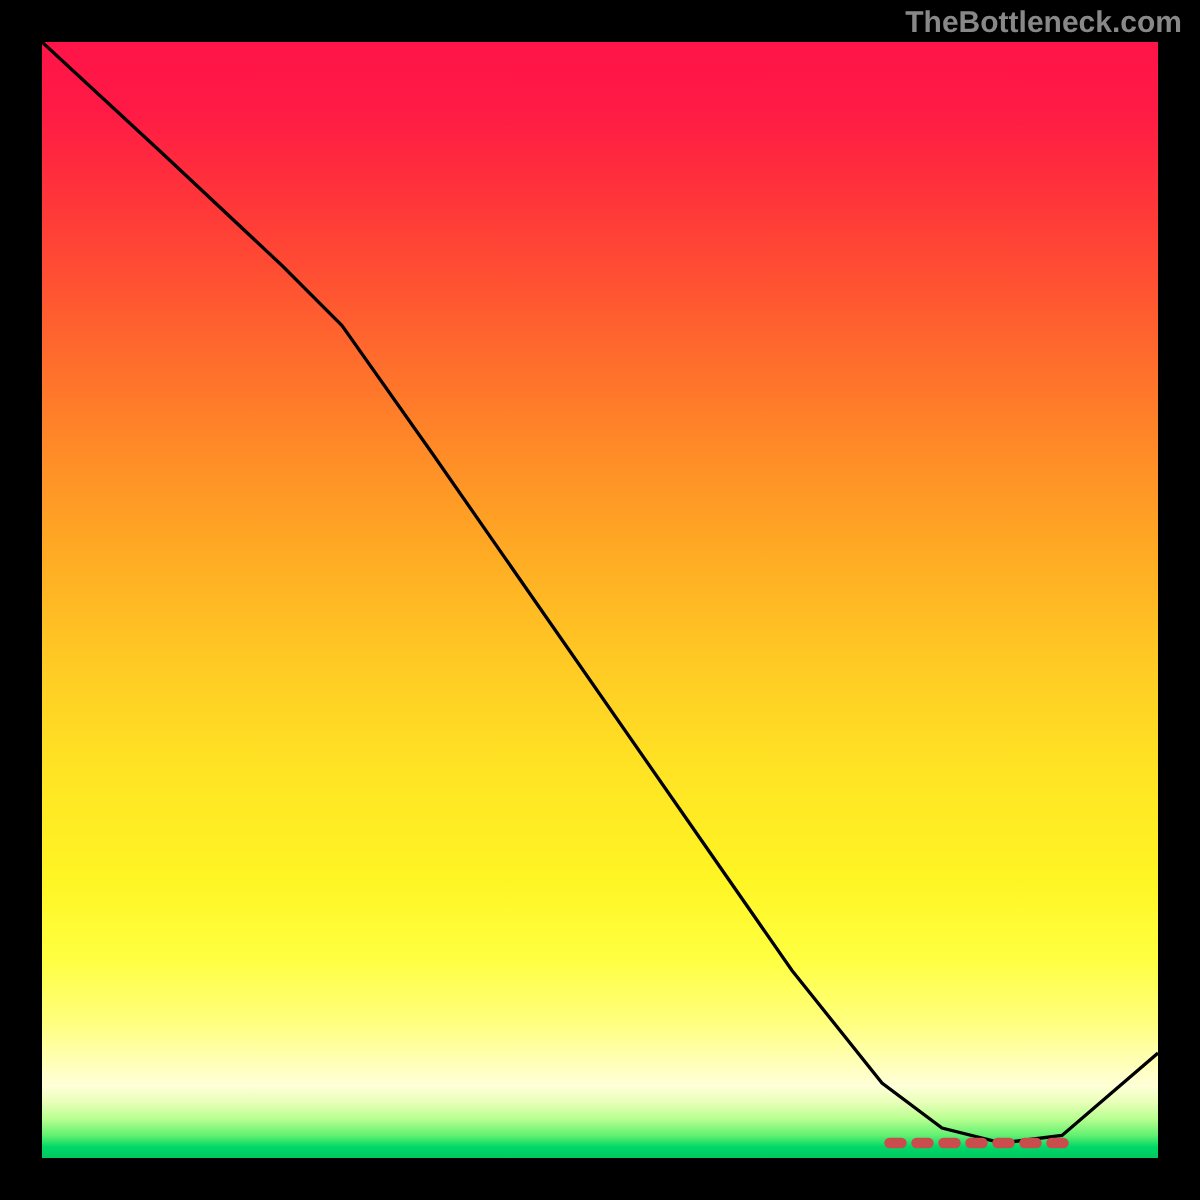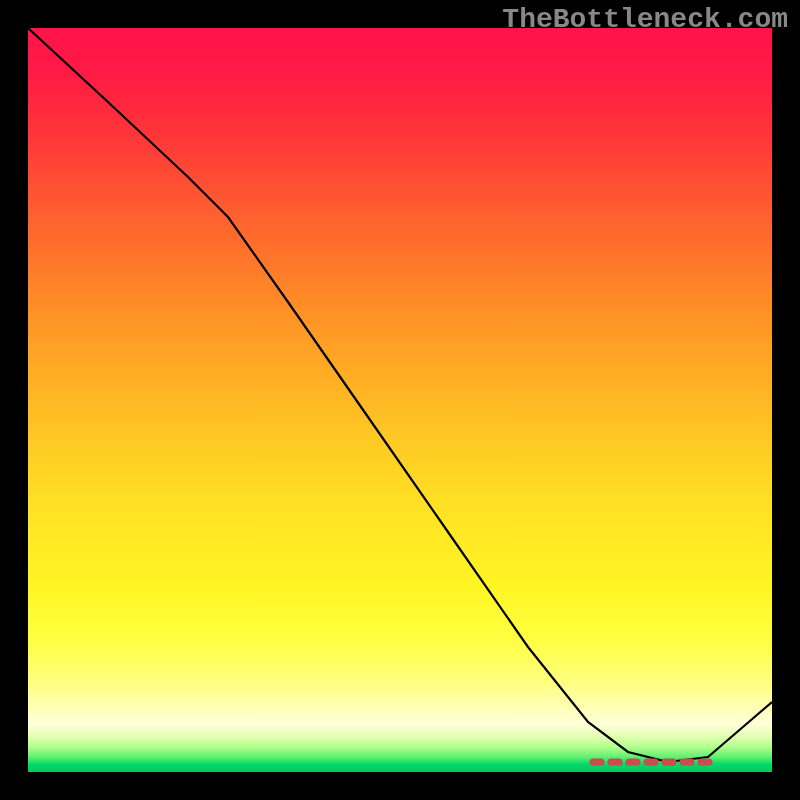--- a/index.html
+++ b/index.html
@@ -1,18 +1,18 @@
 <!DOCTYPE html>
 <html><head>
 <meta charset="utf-8">
 <style>
   * { margin: 0; padding: 0; box-sizing: border-box; }
   body { width: 800px; height: 800px; background: #000; position: relative; font-family: Arial, sans-serif; }
   .outer { position: absolute; top: 0; left: 0; width: 800px; height: 800px; background: #000; }
-  .watermark { position: absolute; top: 4px; right: 12px; color: #888; font-size: 28px; font-weight: bold; font-family: Liberation Mono, monospace; }
+  .watermark { position: absolute; top: 4px; right: 12px; color: #888; font-size: 20px; font-weight: bold; }
   .plot-area { position: absolute; top: 28px; left: 28px; width: 744px; height: 744px; overflow: hidden; }
   .gradient-bg { position: absolute; top: 0; left: 0; width: 100%; height: 100%;
     background: linear-gradient(to bottom,
       #ff1449 0%,
       #ff1a45 6%,
       #ff3838 15%,
       #ff5f2f 25%,
       #ff8528 35%,
       #ffa824 45%,
       #ffc824 55%,

